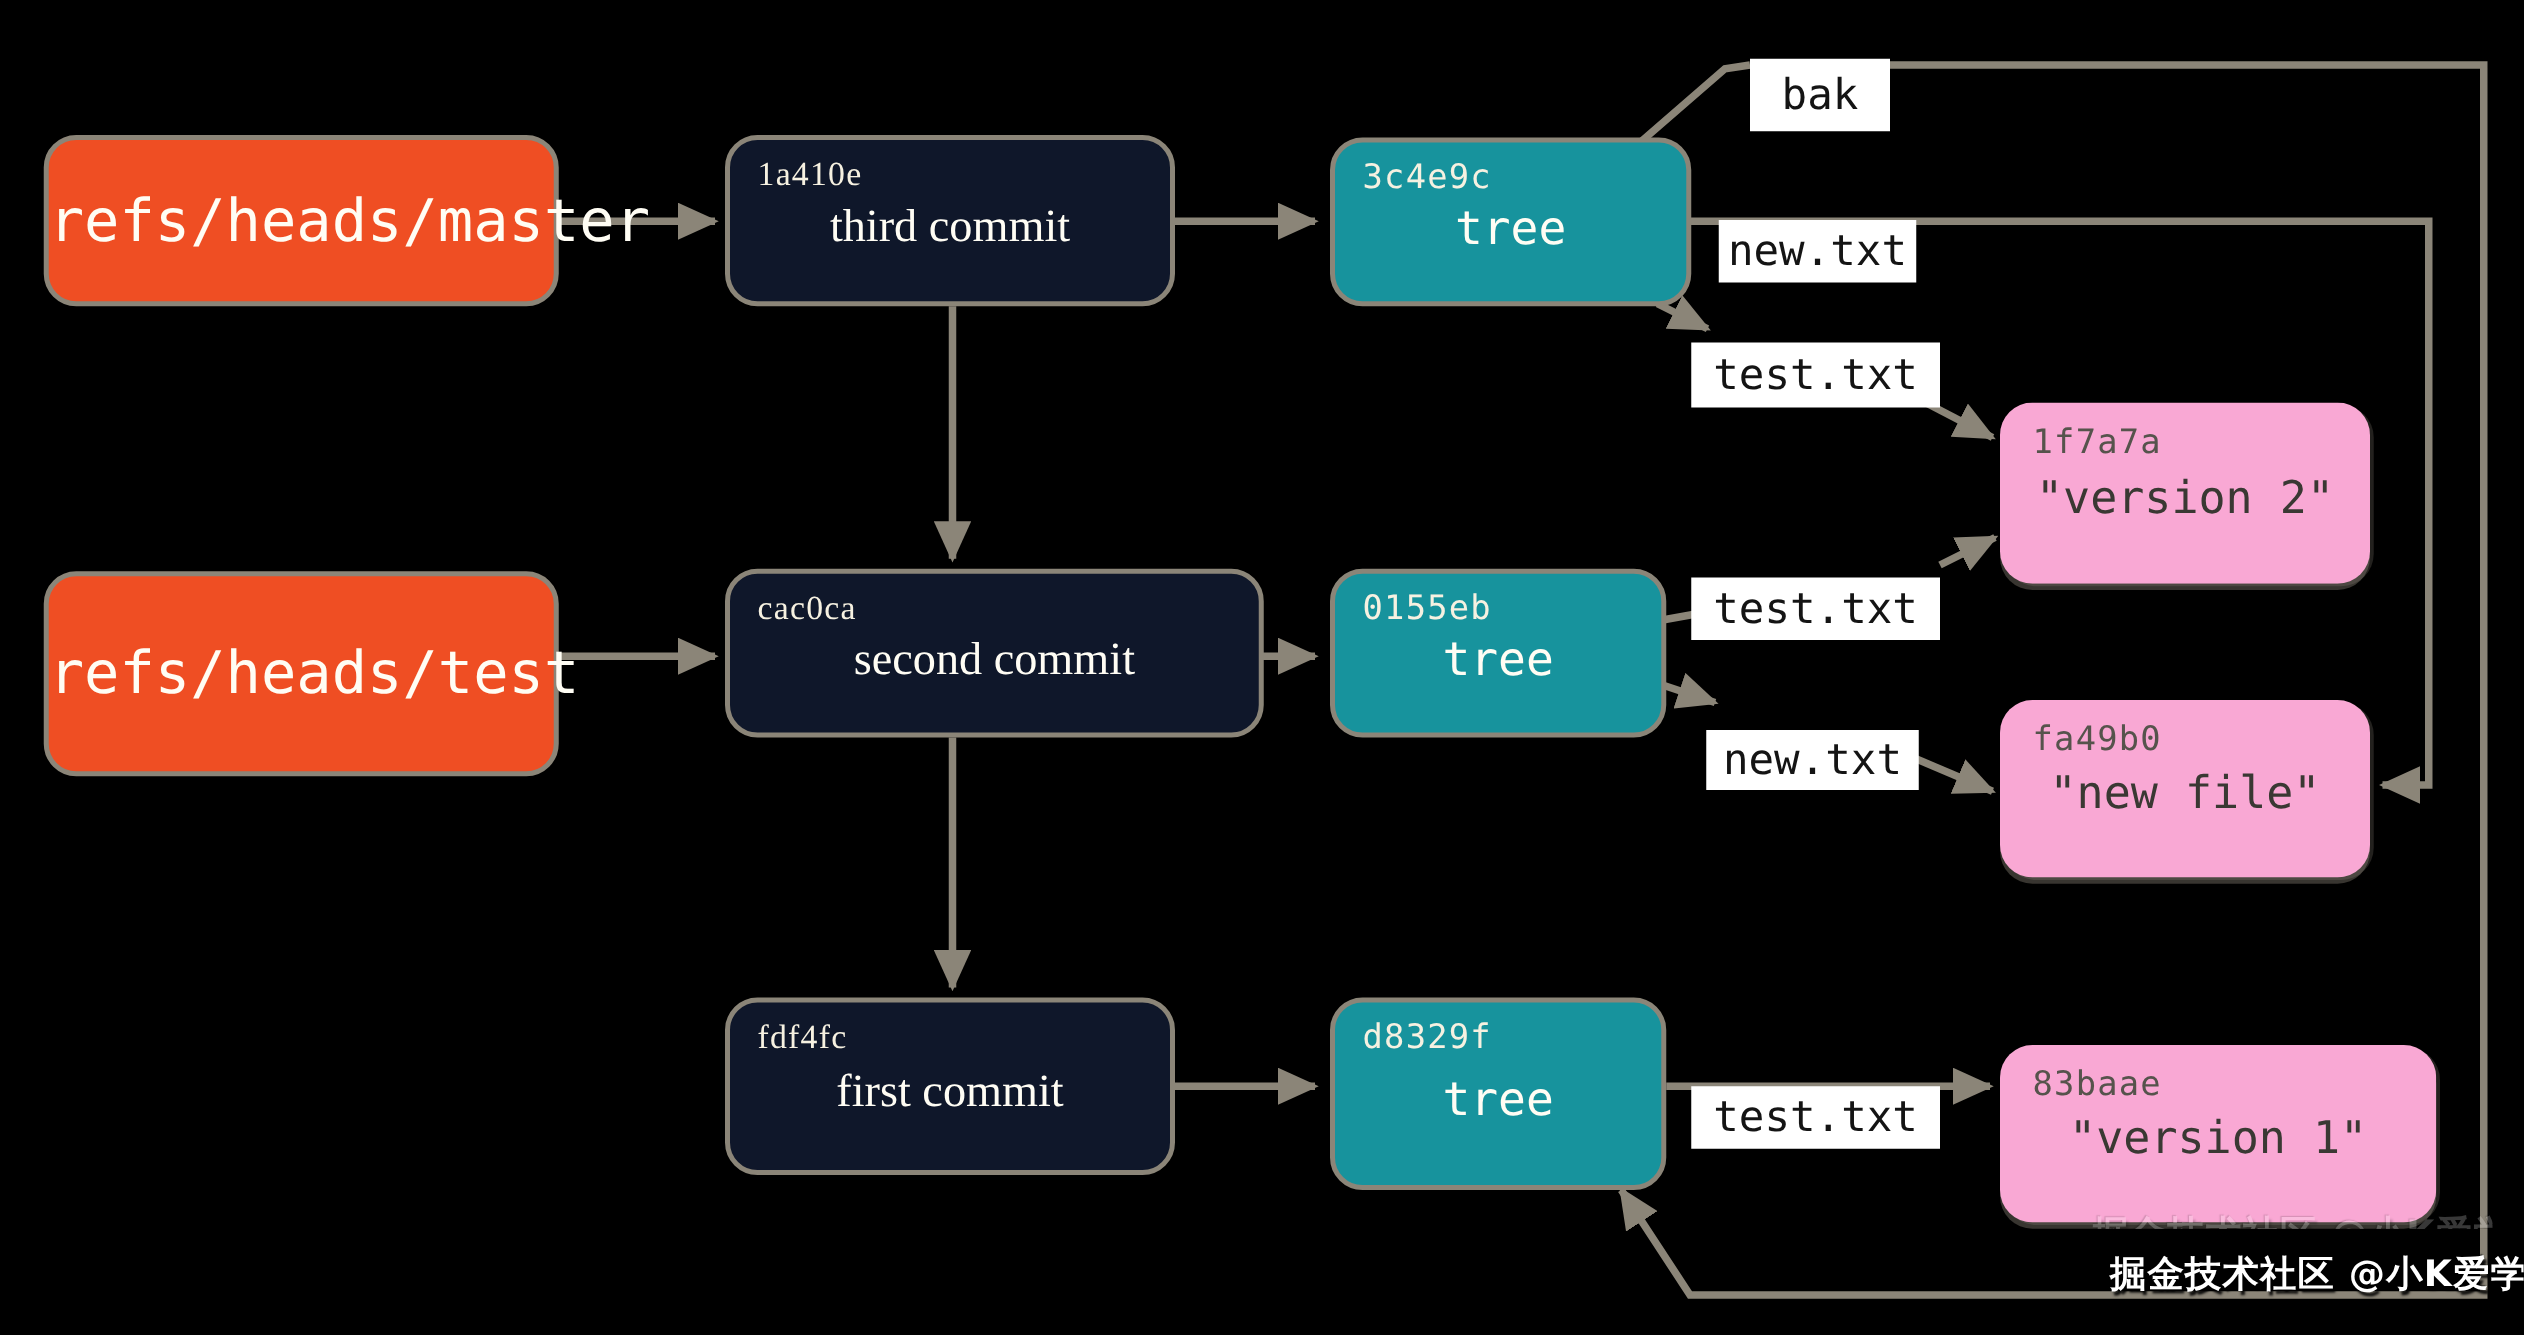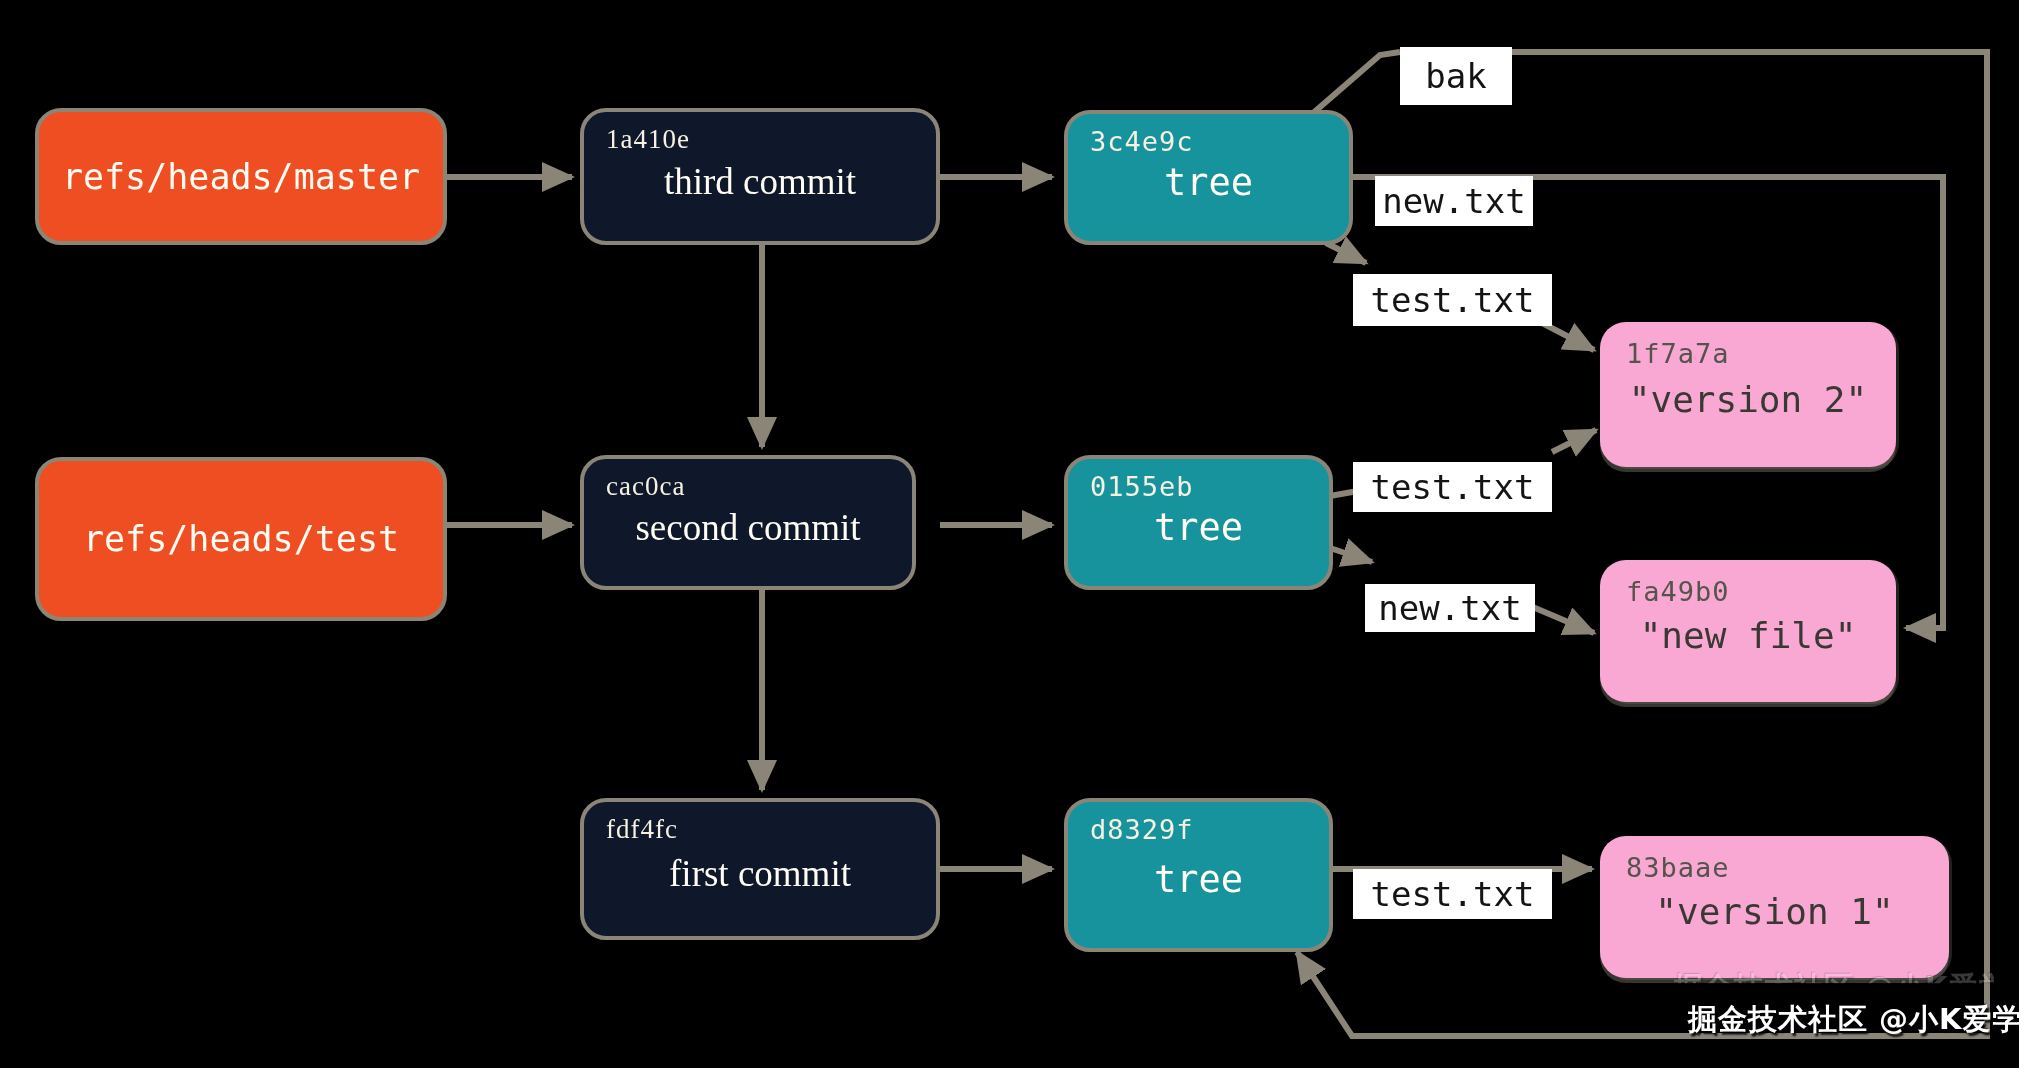--- a/index.html
+++ b/index.html
@@ -19,21 +19,21 @@
                  box-shadow:0 5px 0 rgba(139,133,120,.40), 3px 2px 0 rgba(139,133,120,.25); }
   .hash {
     position:absolute; left:22px; top:12px; font-size:27px; letter-spacing:1px;
     color:#f6f1e1; white-space:nowrap;
   }
   .blob .hash { color:#56534c; }
   .main {
     position:absolute; left:0; right:0; top:50%; transform:translateY(-40%);
     text-align:center; font-size:37px; color:#fffdf4; white-space:nowrap;
   }
-  .ref .main { transform:translateY(-50%); font-size:35px; }
+  .ref .main { transform:translateY(-50%); font-size:47px; }
   .blob .main { color:#3a3833; font-size:36px; }
   .flabel {
     position:absolute; z-index:2; background:#ffffff; color:#141414;
     display:flex; align-items:center; justify-content:center;
     font-size:34px; white-space:nowrap;margin-top:24px;
   }
   .watermark {
     position:absolute; z-index:3; left:1688px; top:1000px; width:320px;
     color:#ffffff; font-size:29px; font-weight:bold; letter-spacing:1px;
     font-family:"DejaVu Sans", sans-serif; white-space:nowrap;
@@ -79,21 +79,21 @@
     <div class="main">refs/heads/master</div>
   </div>
   <div class="node ref" style="left:35px;top:457px;width:412px;height:164px">
     <div class="main">refs/heads/test</div>
   </div>
 
   <div class="node commit" style="left:580px;top:108px;width:360px;height:137px">
     <div class="hash">1a410e</div>
     <div class="main">third commit</div>
   </div>
-  <div class="node commit" style="left:580px;top:455px;width:336px;height:135px">
+  <div class="node commit" style="left:580px;top:455px;width:431px;height:135px">
     <div class="hash">cac0ca</div>
     <div class="main">second commit</div>
   </div>
   <div class="node commit" style="left:580px;top:798px;width:360px;height:142px">
     <div class="hash">fdf4fc</div>
     <div class="main">first commit</div>
   </div>
 
   <div class="node tree" style="left:1064px;top:110px;width:289px;height:135px">
     <div class="hash">3c4e9c</div>

